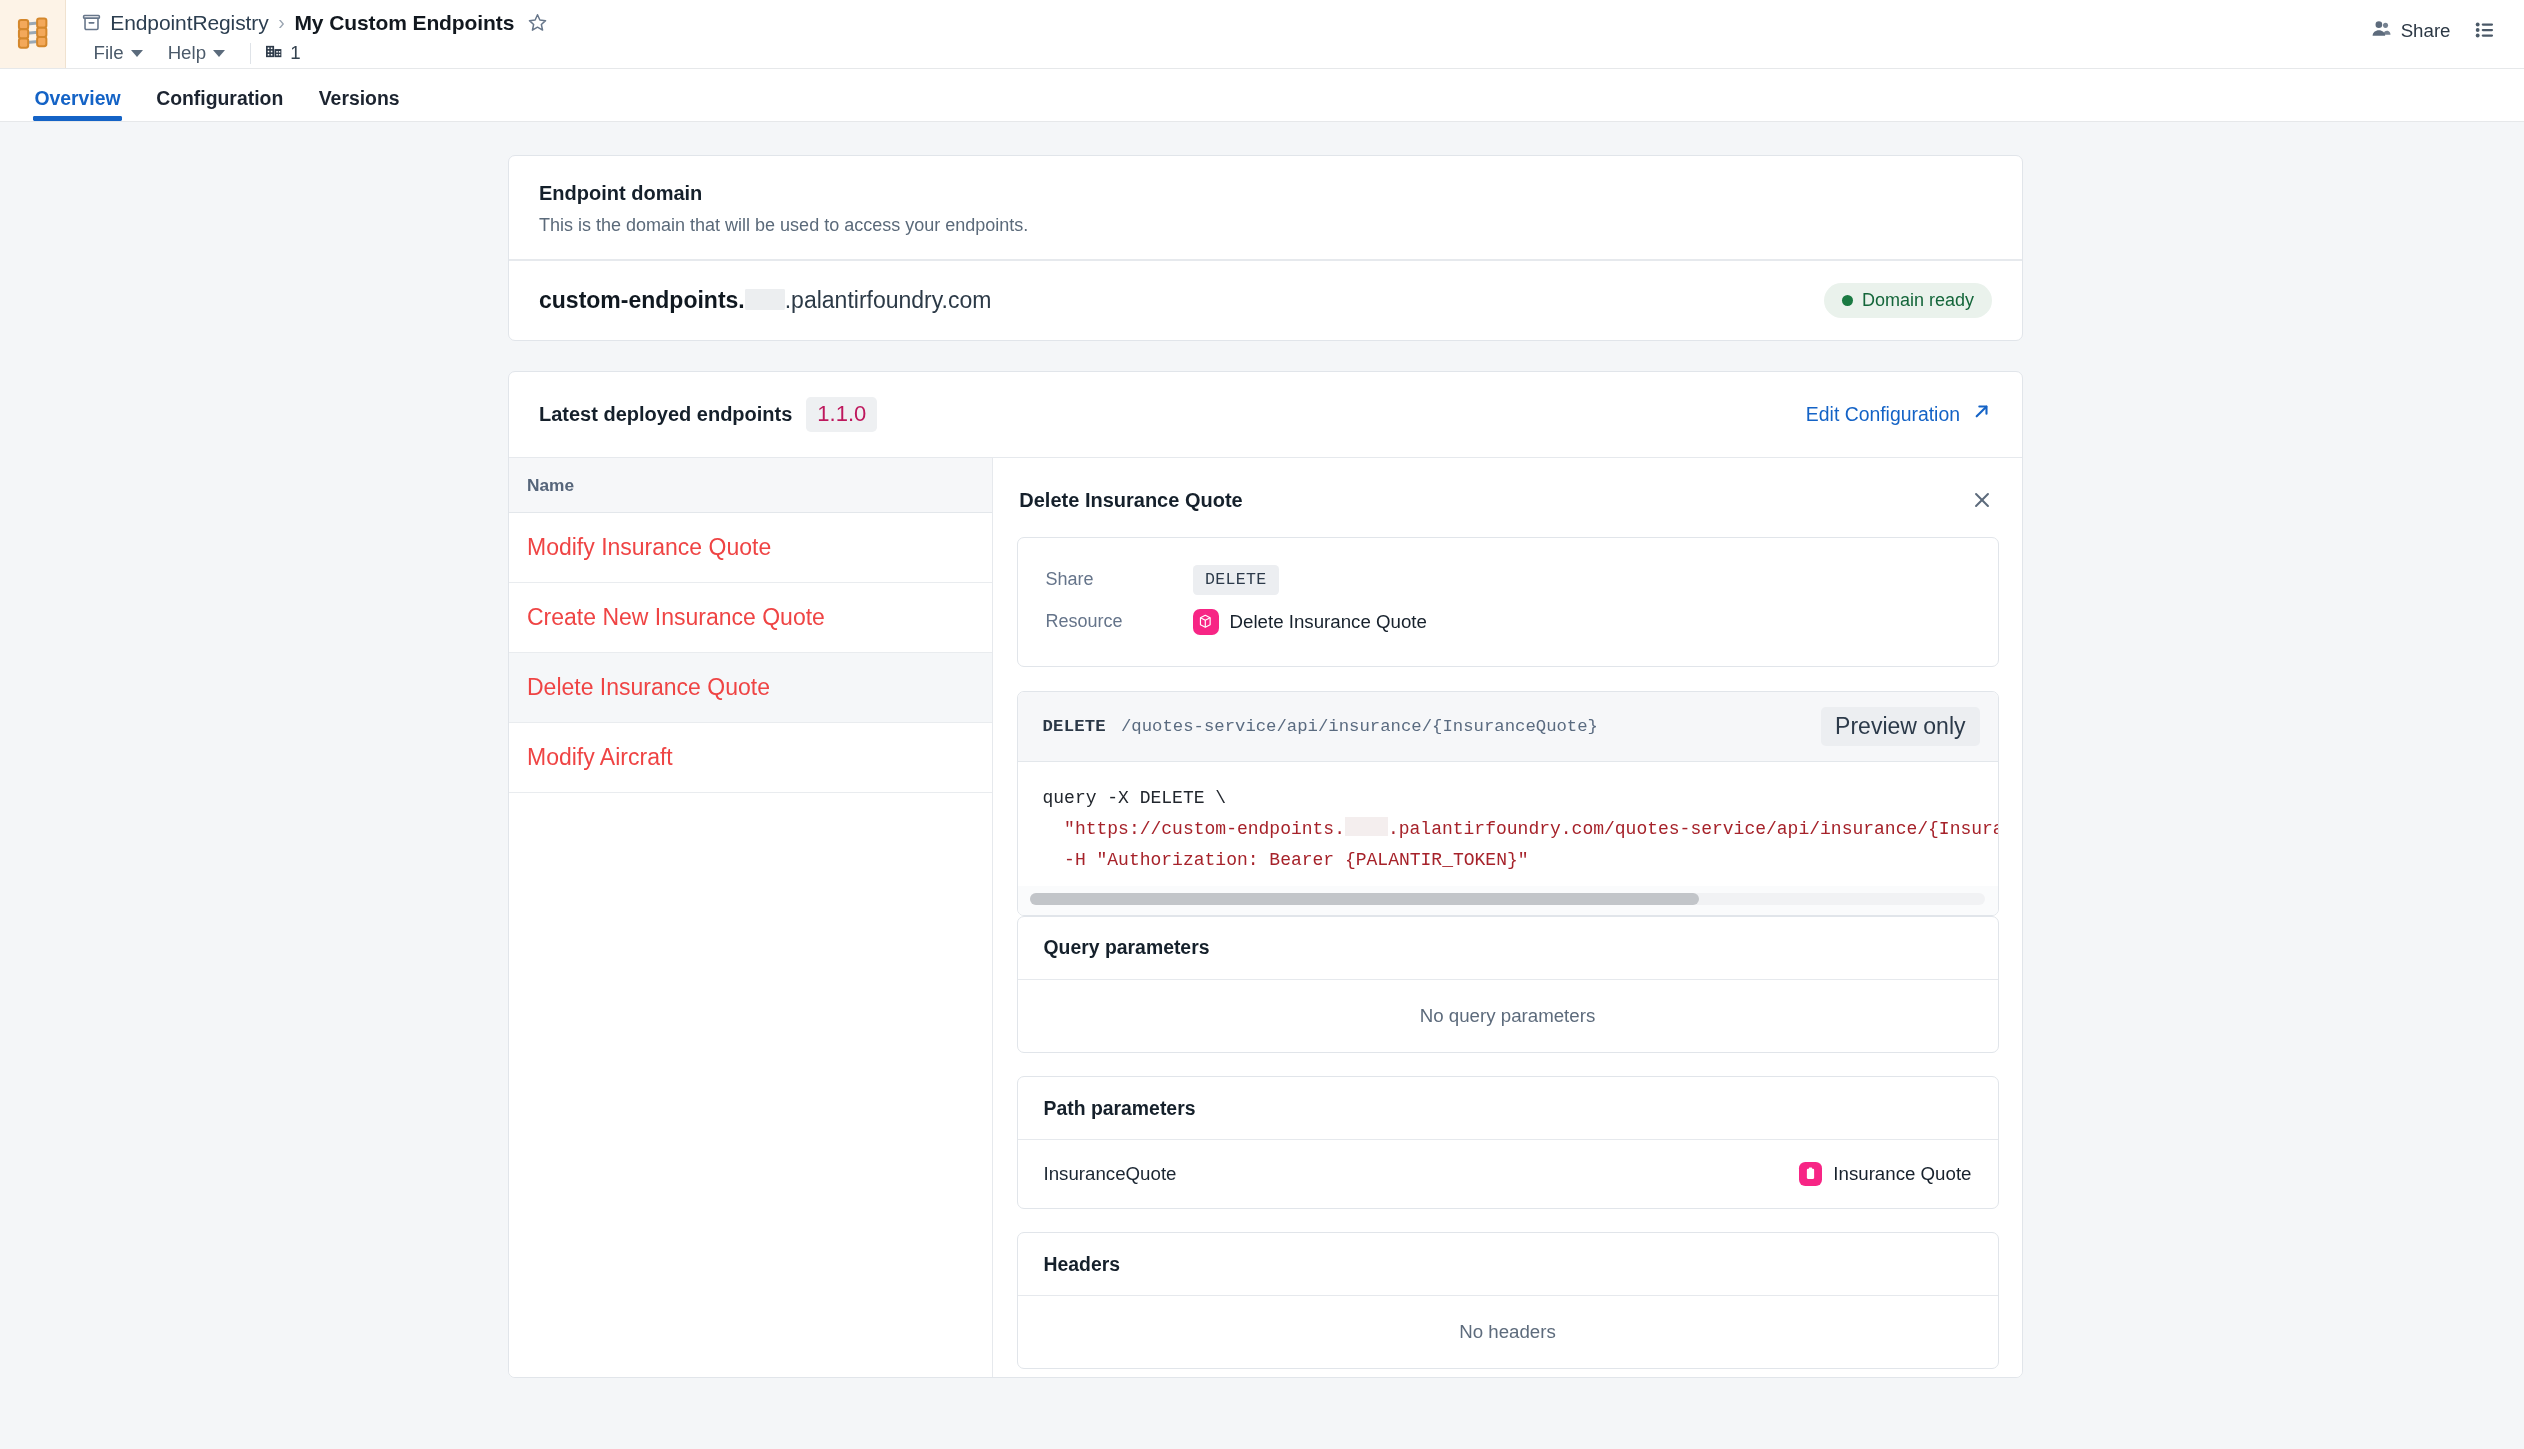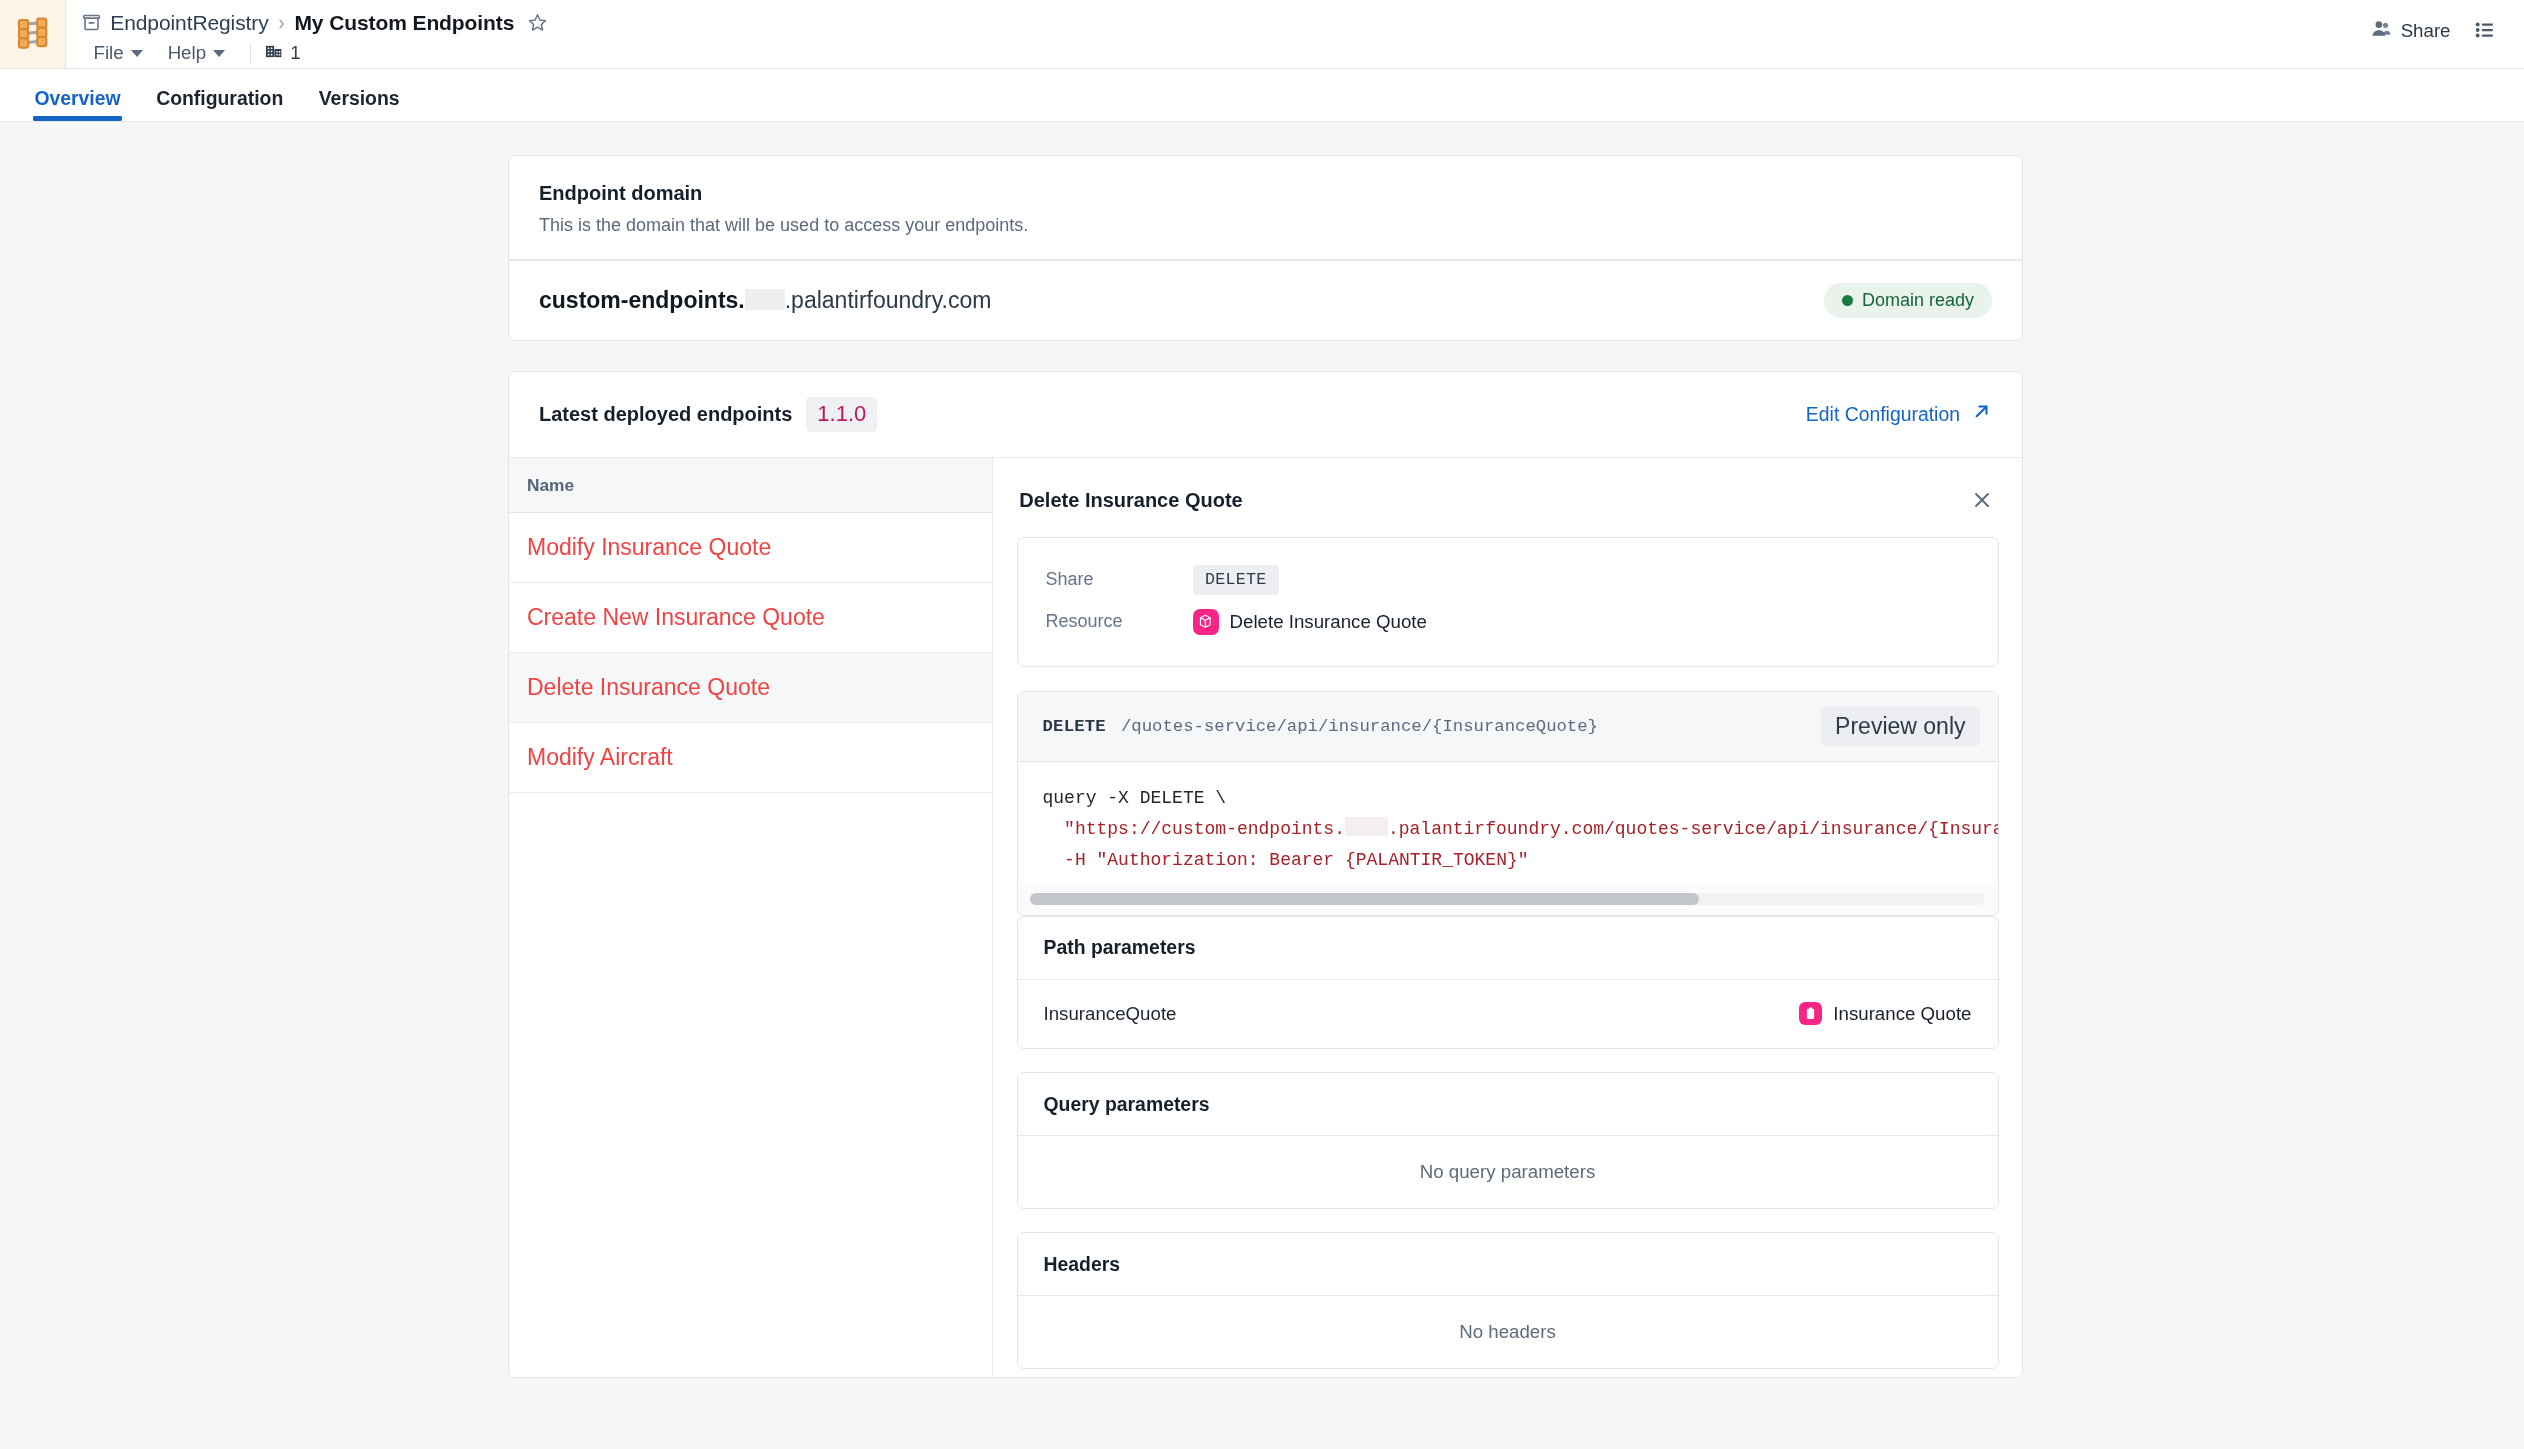--- a/index.html
+++ b/index.html
@@ -657,41 +657,41 @@
 <span class="code-str">  "https://custom-endpoints.</span><span class="redact-code"></span><span class="code-str">.palantirfoundry.com/quotes-service/api/insurance/{InsuranceQuote}" \</span>
 <span class="code-str">  -H "Authorization: Bearer {PALANTIR_TOKEN}"</span></div>
             <div class="code-scroll">
               <div class="code-scroll-track">
                 <div class="code-scroll-thumb"></div>
               </div>
             </div>
           </div>
 
           <div class="panel">
+            <div class="panel-head">Query parameters</div>
+            <div class="empty-row">No query parameters</div>
+          </div>
+
+          <div class="panel">
             <div class="panel-head">Path parameters</div>
             <div class="panel-row">
               <span class="param-name">InsuranceQuote</span>
               <span class="param-value">
                 <span class="pinkicon">
                   <svg width="15" height="15" viewBox="0 0 24 24" fill="#ffffff">
                     <rect x="6.2" y="4.4" width="11.6" height="16.2" rx="1.8"></rect>
                     <rect x="9.4" y="2.2" width="5.2" height="3.6" rx="1" fill="#ffffff"></rect>
                   </svg>
                 </span>
                 <span>Insurance Quote</span>
               </span>
             </div>
           </div>
 
           <div class="panel">
-            <div class="panel-head">Query parameters</div>
-            <div class="empty-row">No query parameters</div>
-          </div>
-
-          <div class="panel">
             <div class="panel-head">Headers</div>
             <div class="empty-row">No headers</div>
           </div>
 
         </div>
       </div>
     </div>
 
   </div>
 </div>

